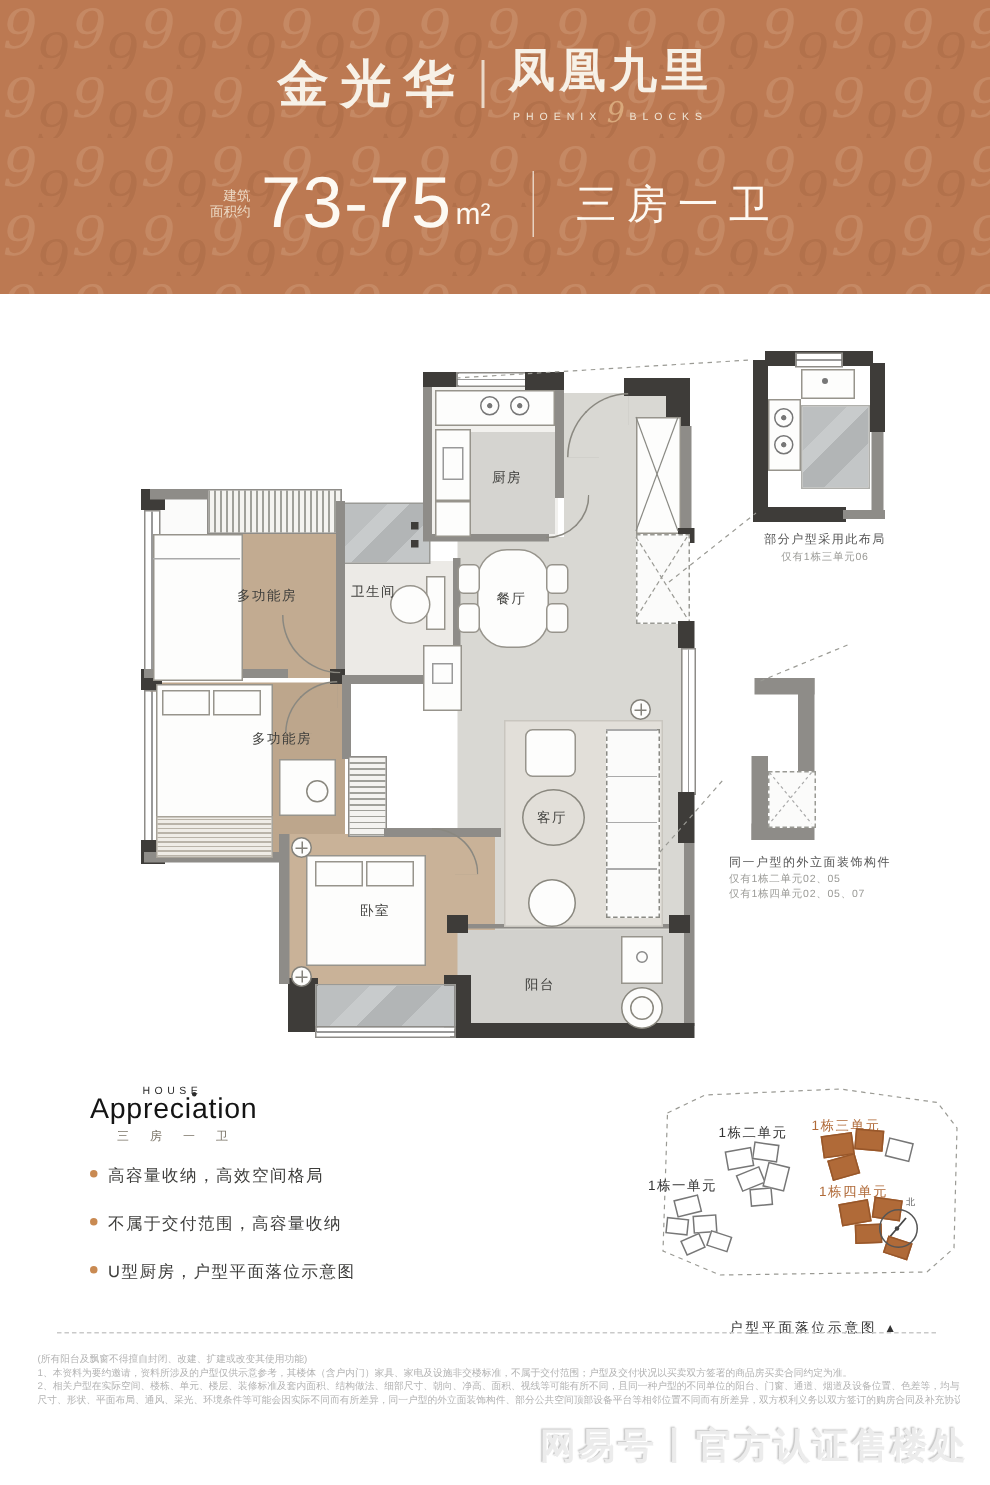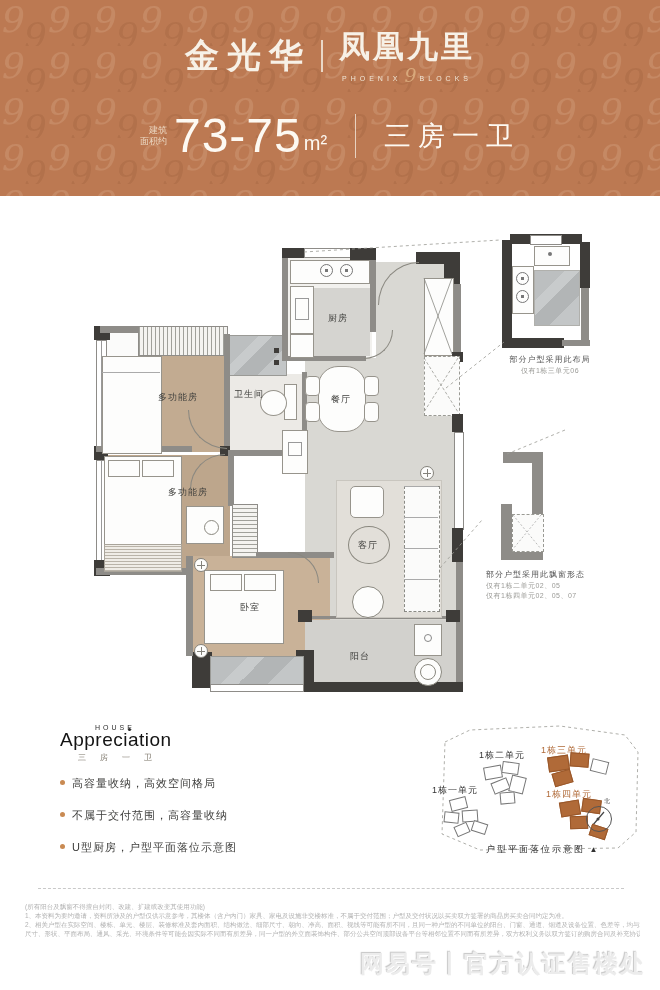--- a/index.html
+++ b/index.html
@@ -50,21 +50,21 @@
   .title{position:absolute;font-size:19px;color:#141414;letter-spacing:.5px;}
   .subtitle{position:absolute;font-size:8px;letter-spacing:14px;color:#7c7569;}
   .bullet{position:absolute;display:flex;align-items:flex-start;}
   .bdot{width:5px;height:5px;border-radius:50%;background:#c98a52;margin:4px 7px 0 0;flex:none;}
   .btxt{font-size:11px;color:#3d3d3b;letter-spacing:1px;}
   
   .bld{position:absolute;border:1px solid #777;background:#fff;}
   .bld.orange{background:#b06a38;border-color:#98572a;}
   .slabel{position:absolute;font-size:9px;letter-spacing:1px;color:#333;white-space:nowrap;}
   .slabel.orange{color:#b06a38;}
-  .scaption{position:absolute;font-size:9px;letter-spacing:2px;color:#333;white-space:nowrap;}
+  .scaption{position:absolute;font-size:9px;letter-spacing:2px;color:#333;white-space:nowrap;margin-top:36px;}
   
   .divider-dot{position:absolute;border-top:1px dashed #c9c9c9;}
   .note{position:absolute;font-size:6.5px;line-height:9px;color:#b3b3b3;white-space:nowrap;overflow:hidden;letter-spacing:0;}
   .wm{position:absolute;font-size:24px;font-weight:bold;letter-spacing:2px;color:#ececec;
       text-shadow:1px 1px 0 #ffffff,-1px -1px 1px #c6c6c6;}
 </style>
 </head>
 <body>
 
 <div class="canvas">
@@ -238,21 +238,21 @@
   <div class="burner" style="left:516px;top:272px;"></div>
   <div class="burner" style="left:516px;top:290px;"></div>
   <div class="capt1" style="left:488px;top:354px;width:124px;text-align:center;">部分户型采用此布局</div>
   <div class="capt2" style="left:488px;top:366px;width:124px;text-align:center;">仅有1栋三单元06</div>
 
   <div class="wallg" style="left:503px;top:452px;width:40px;height:11px;"></div>
   <div class="wallg" style="left:532px;top:452px;width:11px;height:62px;"></div>
   <div class="wallg" style="left:501px;top:504px;width:11px;height:56px;"></div>
   <div class="wallg" style="left:501px;top:549px;width:42px;height:11px;"></div>
   <div class="dashbox" style="left:512px;top:514px;width:30px;height:36px;"></div>
-  <div class="capt1" style="left:486px;top:569px;">部分户型采用此飘窗形态</div>
+  <div class="capt1" style="left:486px;top:569px;">同一户型的外立面装饰构件</div>
   <div class="capt2" style="left:486px;top:581px;">仅有1栋二单元02、05</div>
   <div class="capt2" style="left:486px;top:591px;">仅有1栋四单元02、05、07</div>
 
   <svg class="abs" width="660" height="990" style="left:0;top:0;pointer-events:none;">
     <line x1="424" y1="278" x2="452" y2="354" stroke="#8a8a84" stroke-width="0.8"></line>
     <line x1="452" y1="278" x2="424" y2="354" stroke="#8a8a84" stroke-width="0.8"></line>
     <line x1="424" y1="358" x2="458" y2="412" stroke="#9a9a94" stroke-width="0.8" stroke-dasharray="3 2"></line>
     <line x1="458" y1="358" x2="424" y2="412" stroke="#9a9a94" stroke-width="0.8" stroke-dasharray="3 2"></line>
     <line x1="513" y1="515" x2="541" y2="549" stroke="#aaa" stroke-width="0.8" stroke-dasharray="2 2"></line>
     <line x1="541" y1="515" x2="513" y2="549" stroke="#aaa" stroke-width="0.8" stroke-dasharray="2 2"></line>

